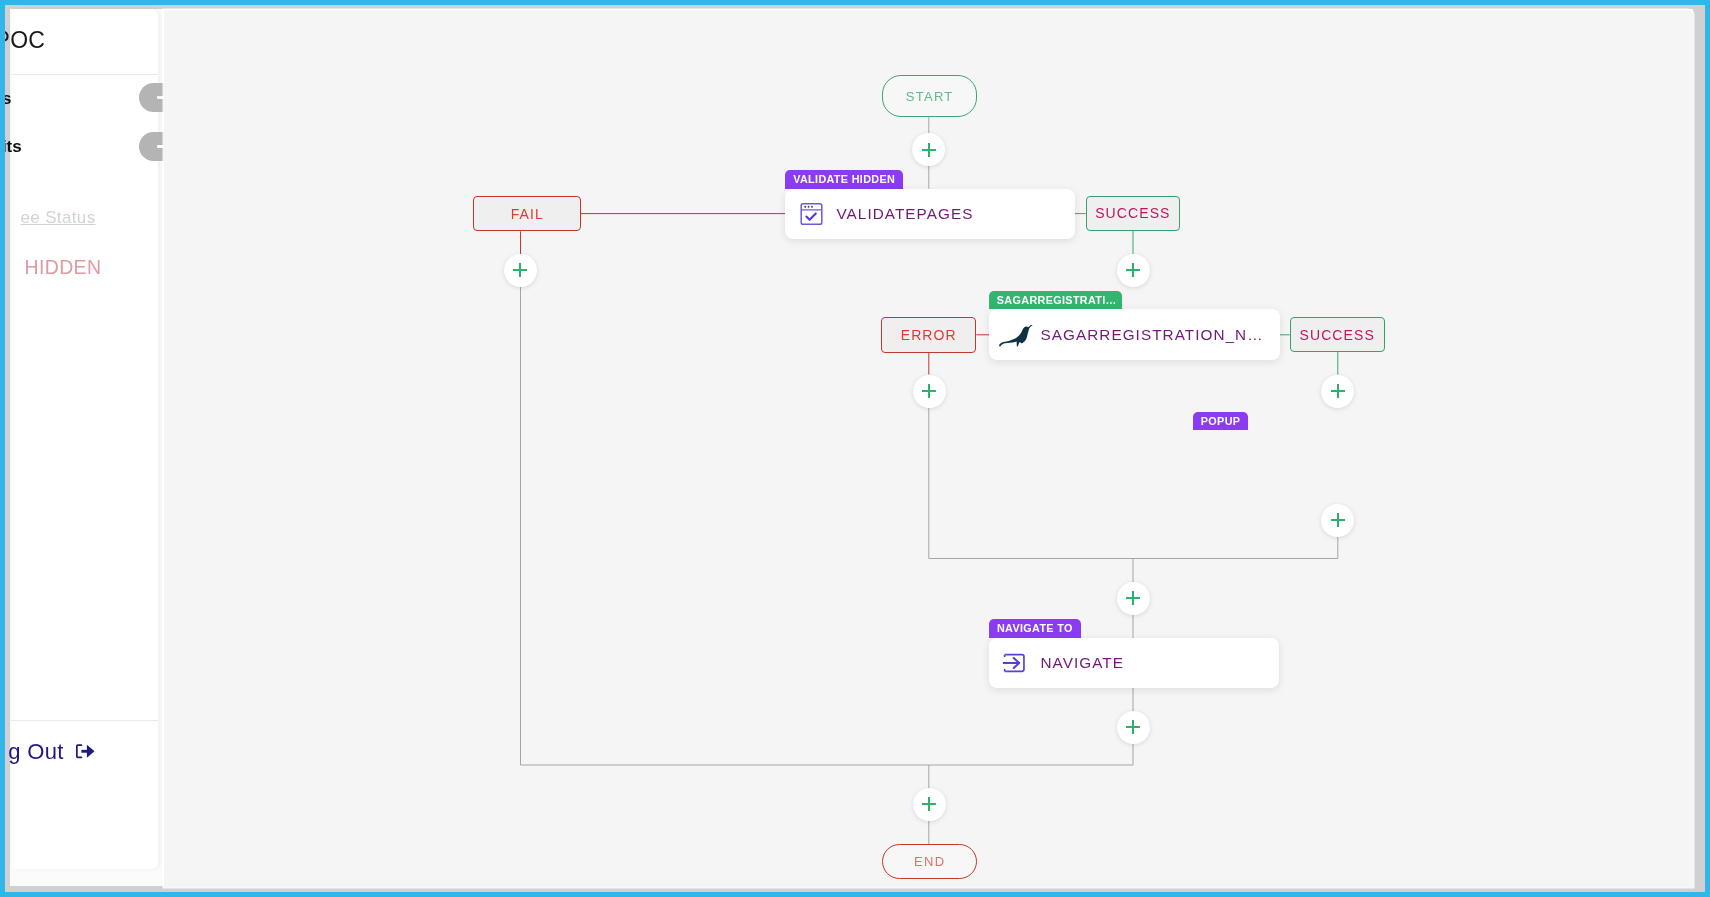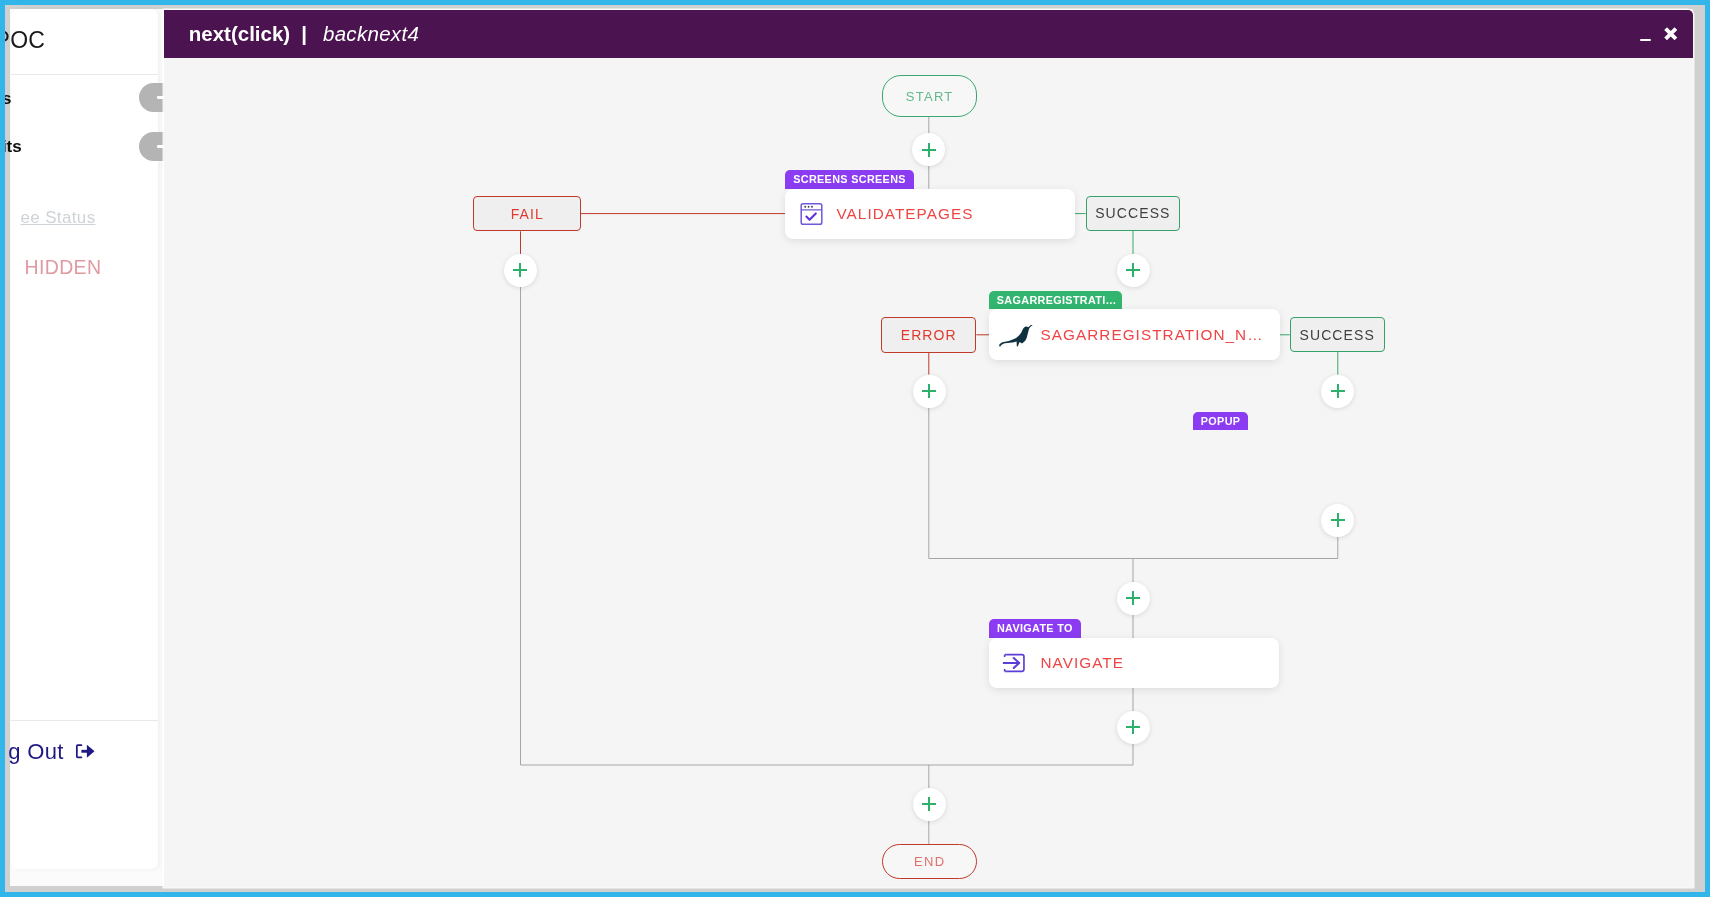--- a/index.html
+++ b/index.html
@@ -45,28 +45,28 @@
   .pill{position:absolute;box-sizing:border-box;border-radius:19px;display:flex;align-items:center;
         justify-content:center;font-size:13px;letter-spacing:1.3px;background:#f7f7f7;padding-left:1.3px;}
   .pill-start{border:1.4px solid #3aa76d;color:#63b98a;}
   .pill-end{border:1.4px solid #c0392b;color:#e0706a;}
 
   
   .chip{position:absolute;box-sizing:border-box;border-radius:4px;display:flex;align-items:center;
         justify-content:center;font-size:14px;letter-spacing:1.1px;background:#efefef;}
   .chip-fail{border:1.3px solid #c0392b;color:#e03a2f;}
   .chip-error{border:1.3px solid #c0392b;color:#e03a2f;}
-  .chip-success{border:1.3px solid #36a26a;color:#404040;}
+  .chip-success{border:1.3px solid #36a26a;color:#be185d;}
 
   
   .node{position:absolute;background:#fff;border-radius:8px;box-shadow:0 2px 9px rgba(0,0,0,.10);
         display:flex;align-items:center;}
   .node-icon{position:absolute;left:15px;top:50%;transform:translateY(-50%);width:23px;height:23px;
              display:flex;align-items:center;justify-content:center;}
-  .node-label{position:absolute;left:51.5px;top:50%;transform:translateY(-50%);margin-top:0.5px;font-size:15.3px;color:#ef4444;
+  .node-label{position:absolute;left:51.5px;top:50%;transform:translateY(-50%);margin-top:0.5px;font-size:15.3px;color:#701a75;
               letter-spacing:1.05px;white-space:nowrap;}
   .badge{position:absolute;height:18.5px;border-radius:5px 5px 0 0;display:flex;align-items:center;
          padding:0 7.8px;font-size:10.8px;font-weight:700;color:#fff;letter-spacing:.35px;white-space:nowrap;overflow:hidden;box-sizing:border-box;}
   .badge-purple{background:#8b3cf2;}
   .badge-green{background:#32b56e;}
 
   
   .plus{position:absolute;width:33px;height:33px;border-radius:50%;background:#fff;
         box-shadow:0 1px 5px rgba(0,0,0,.12);}
   .plus:before,.plus:after{content:"";position:absolute;background:#2cb06a;}
@@ -97,33 +97,20 @@
     <div class="app-logout-icon">
       <svg width="19.5" height="14.6" viewBox="0 0 190 142" fill="none">
         <path d="M62 12 L26 12 A8 8 0 0 0 18 20 L18 122 A8 8 0 0 0 26 130 L62 130" stroke="#201985" stroke-width="17" stroke-linecap="round" stroke-linejoin="round"></path>
         <path d="M116 8 L190 71 L116 134 Z" fill="#201985"></path>
         <path d="M62 71 L130 71" stroke="#201985" stroke-width="28" stroke-linecap="butt"></path>
       </svg>
     </div>
   </div>
 
   <div class="modal">
-    <div class="modal-header">
-      <div class="modal-title">
-        <b>next(click)</b>
-          <span class="sep">|</span>
-          <i>backnext4</i>
-      </div>
-      <div class="win-min"></div>
-      <div class="win-close">
-        <svg width="13.5" height="13.5" viewBox="0 0 14 14">
-            <path fill="#fff" d="M3.1 0.25 0.25 3.1 4.15 7 0.25 10.9 3.1 13.75 7 9.85l3.9 3.9 2.85-2.85L9.85 7l3.9-3.9L10.9 0.25 7 4.15z"></path>
-          </svg>
-      </div>
-    </div>
     <div class="modal-body">
       <div class="canvas">
         <svg width="1531" height="832">
           <g stroke="#a5a5a5" stroke-width="1" fill="none">
             <path d="M764.8 52 L764.8 130.7"></path>
             <path d="M356.5 228.9 L356.5 707"></path>
             <path d="M764.8 349.5 L764.8 500.5 L1173.8 500.5"></path>
             <path d="M1173.8 478.5 L1173.8 500.5"></path>
             <path d="M969 500.5 L969 707"></path>
             <path d="M356.5 707 L969 707"></path>
@@ -139,21 +126,21 @@
             <path d="M911 155.6 L921.7 155.6"></path>
             <path d="M969 173 L969 195.9"></path>
             <path d="M1116 276.8 L1125.8 276.8"></path>
             <path d="M1173.8 294.1 L1173.8 316.5"></path>
           </g>
         </svg>
 
         <div class="pill pill-start" style="left:717.5px;top:17px;width:95px;height:42px">START</div>
         <div class="plus" style="left:748px;top:75.2px"></div>
 
-        <div class="badge badge-purple" style="left:621.4px;top:111.8px;height:18.9px">SCREENS SCREENS</div>
+        <div class="badge badge-purple" style="left:621.4px;top:111.8px;height:18.9px">VALIDATE HIDDEN</div>
         <div class="node" style="left:621px;top:130.7px;width:290px;height:50.6px">
           <span class="node-icon">
             <svg width="23" height="23" viewBox="0 0 23 23" fill="none">
               <rect x="1.2" y="1.2" width="20.6" height="20.6" rx="1.8" stroke="#6f58d9" stroke-width="1.5"></rect>
               <path d="M1.2 7.4h20.6" stroke="#6f58d9" stroke-width="1.4"></path>
               <circle cx="5.2" cy="4.25" r=".95" fill="#3b3f52"></circle>
               <circle cx="8.6" cy="4.25" r=".95" fill="#3b3f52"></circle>
               <circle cx="12.0" cy="4.25" r=".95" fill="#3b3f52"></circle>
               <path d="M6.4 14.0l3.2 3.3 6.2-6.4" stroke="#6134e0" stroke-width="2.1" stroke-linecap="round" stroke-linejoin="round"></path>
             </svg>

